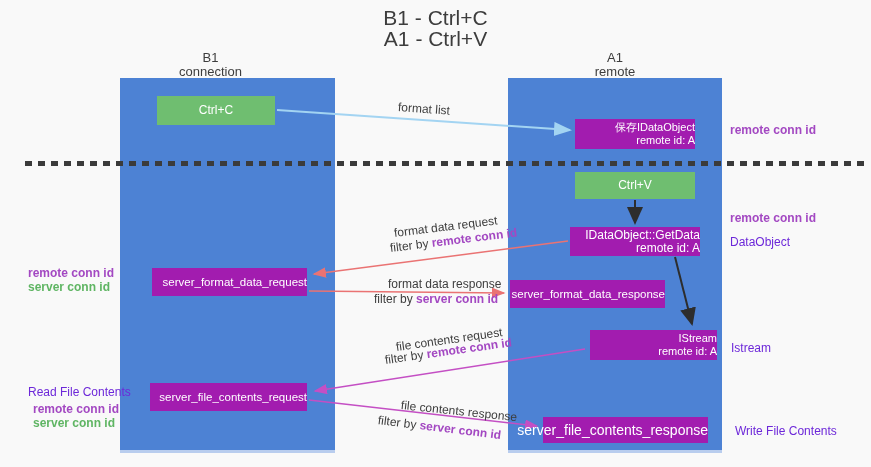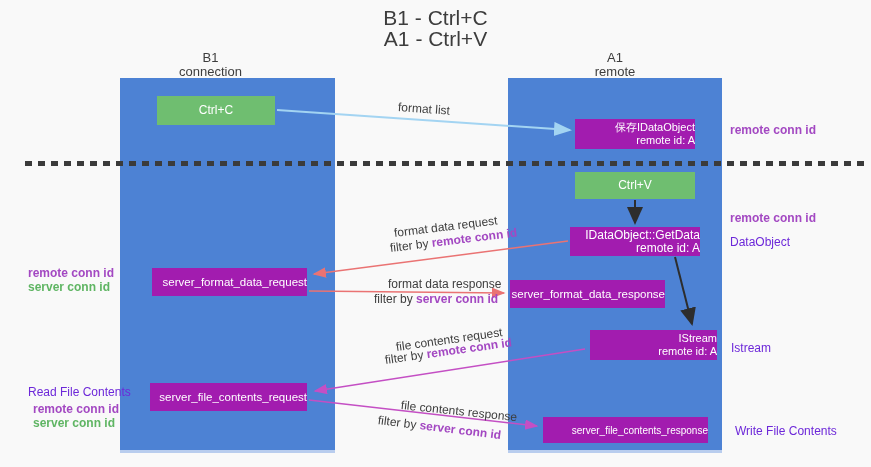--- a/index.html
+++ b/index.html
@@ -24,21 +24,21 @@
   .box.green{background:#6fbe70;}
   .box.orange{background:#a21caf;align-items:flex-end;}
   .b-ctrl-c{left:157px;top:96px;width:118px;height:29px;font-size:12px;}
   .b-save{left:575px;top:119px;width:120px;height:30px;font-size:11px;}
   .b-ctrl-v{left:575px;top:172px;width:120px;height:27px;font-size:12px;}
   .b-getdata{left:570px;top:227px;width:130px;height:29px;font-size:12px;}
   .b-freq{left:152px;top:268px;width:155px;height:28px;font-size:11.5px;}
   .b-fresp{left:510px;top:280px;width:155px;height:28px;font-size:11.5px;}
   .b-istream{left:590px;top:330px;width:127px;height:30px;font-size:11px;}
   .b-fcreq{left:150px;top:383px;width:157px;height:28px;font-size:11.5px;}
-  .b-fcresp{left:543px;top:417px;width:165px;height:26px;font-size:10px;}
+  .b-fcresp{left:543px;top:417px;width:165px;height:26px;font-size:14px;}
   .lbl{position:absolute;font-size:12px;color:#6d28d9;white-space:nowrap;}
   .purple{color:#a348c2;font-weight:bold;}
   .greentxt{color:#5fb563;font-weight:bold;}
   .alabel{position:absolute;font-size:12px;color:#3d3d3d;white-space:nowrap;
     transform-origin:left center;}
   .r-rem-top{left:730px;top:123px;}
   .r-rem-mid{left:730px;top:211px;}
   .r-dataobj{left:730px;top:235px;}
   .r-istream{left:731px;top:341px;}
   .r-write{left:735px;top:424px;}

